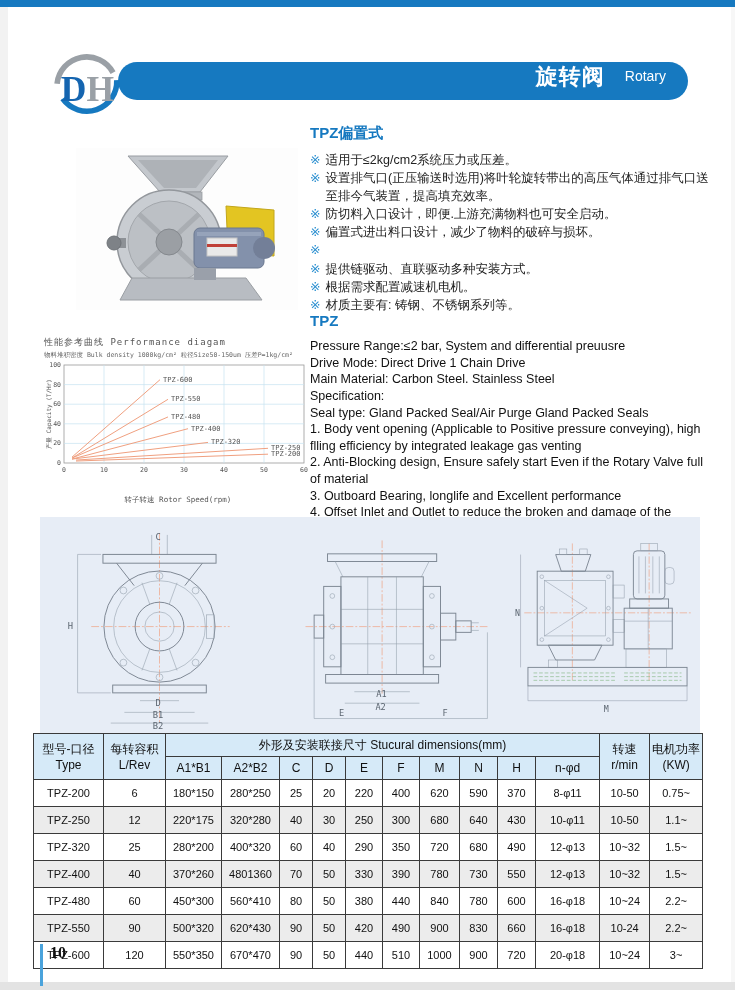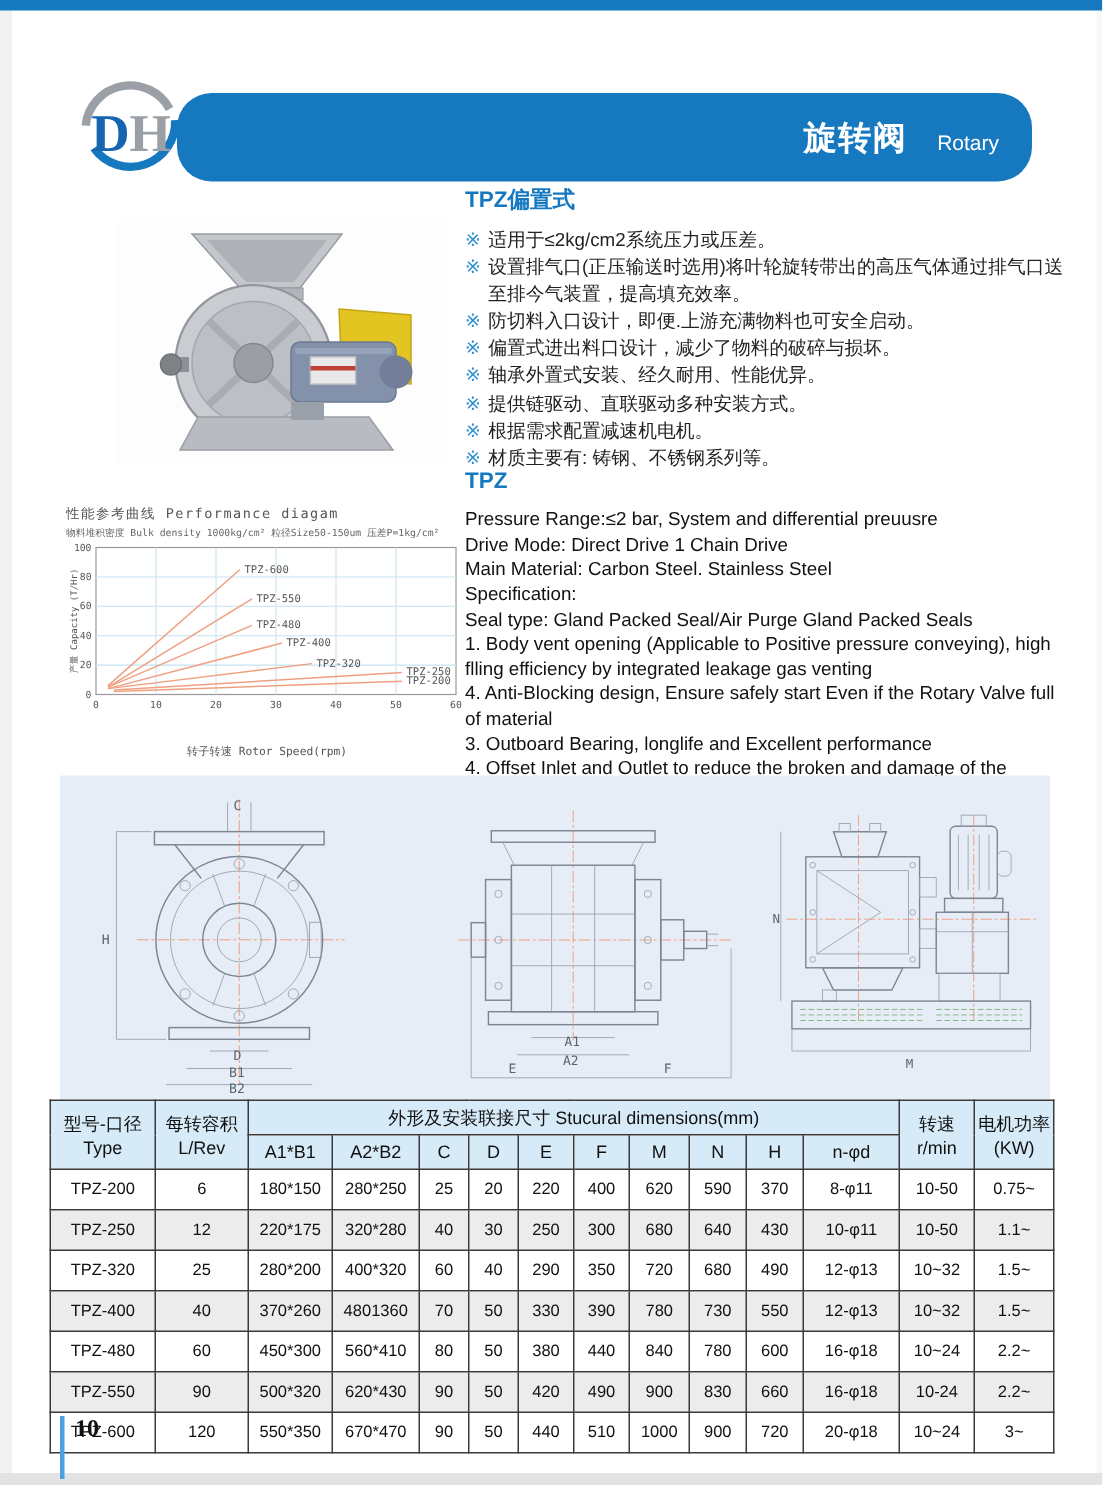--- a/index.html
+++ b/index.html
@@ -5,22 +5,22 @@
   html,body{margin:0;padding:0;background:#fff;}
   .page{position:relative;width:735px;height:990px;background:#fff;overflow:hidden;
         font-family:"Liberation Sans","DejaVu Sans",sans-serif;color:#222;}
   .edge-left{position:absolute;left:0;top:0;width:8px;height:990px;background:#f2f2f2;}
   .edge-right{position:absolute;right:0;top:0;width:4px;height:990px;background:#f7f7f7;}
   .top-bar{position:absolute;left:0;top:0;width:735px;height:7px;background:#1679c0;}
   .bottom-bar{position:absolute;left:0;bottom:0;width:735px;height:8px;background:#e3e3e3;}
 
   
   .logo{position:absolute;left:44px;top:46px;width:84px;height:70px;}
-  .banner{position:absolute;left:118px;top:62px;width:570px;height:59px;background:#1679c0;
-          border-radius:23px;display:flex;align-items:center;justify-content:flex-end;
+  .banner{position:absolute;left:118px;top:62px;width:570px;height:38px;background:#1679c0;
+          border-radius:23px;display:flex;align-items:flex-start;justify-content:flex-end;
           padding-right:22px;box-sizing:border-box;color:#fff;}
   .banner .zh{font-size:22px;font-weight:bold;letter-spacing:1px;}
   .banner .en{font-size:14px;margin-left:20px;margin-top:6px;}
 
   
   .sec-offset{position:absolute;left:310px;top:124px;width:400px;}
   .sec-title{font-size:15px;font-weight:bold;color:#1679c0;margin:0 0 9px 0;}
   .bullets{font-size:12.5px;line-height:1.38;color:#222;}
   .bullet{display:flex;margin-bottom:1px;}
   .bullet .mark{color:#2b8fd0;margin-right:5px;flex:0 0 auto;}
@@ -124,21 +124,20 @@
         <div class="bullet">
           <span class="mark">※</span>
           <span>防切料入口设计，即便.上游充满物料也可安全启动。</span>
         </div>
         <div class="bullet">
           <span class="mark">※</span>
           <span>偏置式进出料口设计，减少了物料的破碎与损坏。</span>
         </div>
         <div class="bullet">
           <span class="mark">※</span>
-          <span>轴承外置式安装、经久耐用、性能优异。</span>
         </div>
         <div class="bullet">
           <span class="mark">※</span>
           <span>提供链驱动、直联驱动多种安装方式。</span>
         </div>
         <div class="bullet">
           <span class="mark">※</span>
           <span>根据需求配置减速机电机。</span>
         </div>
         <div class="bullet">
@@ -150,21 +149,21 @@
 
   <div class="sec-tpz">
     <div class="sec-title">TPZ</div>
     <div class="spec" id="spec-list">
         <div>Pressure Range:≤2 bar, System and differential preuusre</div>
         <div>Drive Mode: Direct Drive 1 Chain Drive</div>
         <div>Main Material: Carbon Steel. Stainless Steel</div>
         <div>Specification:</div>
         <div>Seal type: Gland Packed Seal/Air Purge Gland Packed Seals</div>
         <div>1. Body vent opening (Applicable to Positive pressure conveying), high flling efficiency by integrated leakage gas venting</div>
-        <div>4. Anti-Blocking design, Ensure safely start Even if the Rotary Valve full of material</div>
+        <div>2. Anti-Blocking design, Ensure safely start Even if the Rotary Valve full of material</div>
         <div>3. Outboard Bearing, longlife and Excellent performance</div>
         <div>4. Offset Inlet and Outlet to reduce the broken and damage of the material.</div>
       </div>
   </div>
 
   <div class="chart">
     <div class="c-title">性能参考曲线 Performance diagam</div>
     <div class="c-sub">物料堆积密度 Bulk density 1000kg/cm²  粒径Size50-150um  压差P=1kg/cm²</div>
     <svg id="chart-svg" width="268" height="130">
         <rect x="20" y="5" width="240" height="98" fill="#ffffff" stroke="#999" stroke-width="0.8"></rect>

